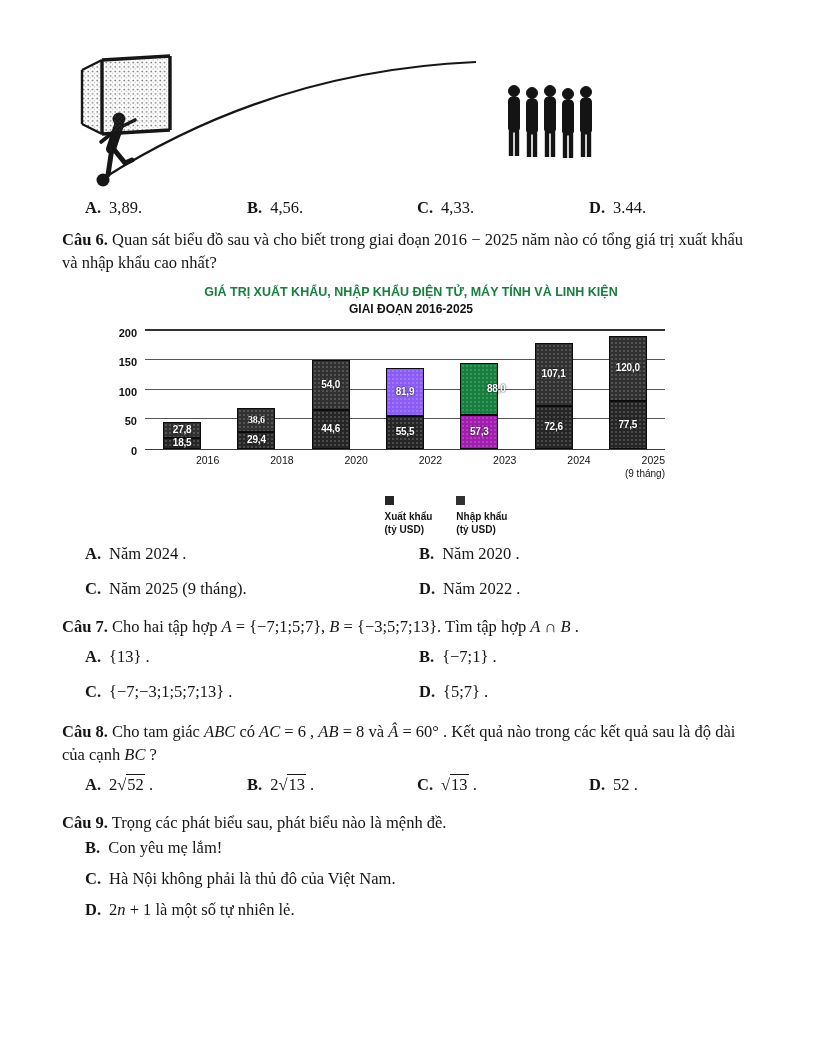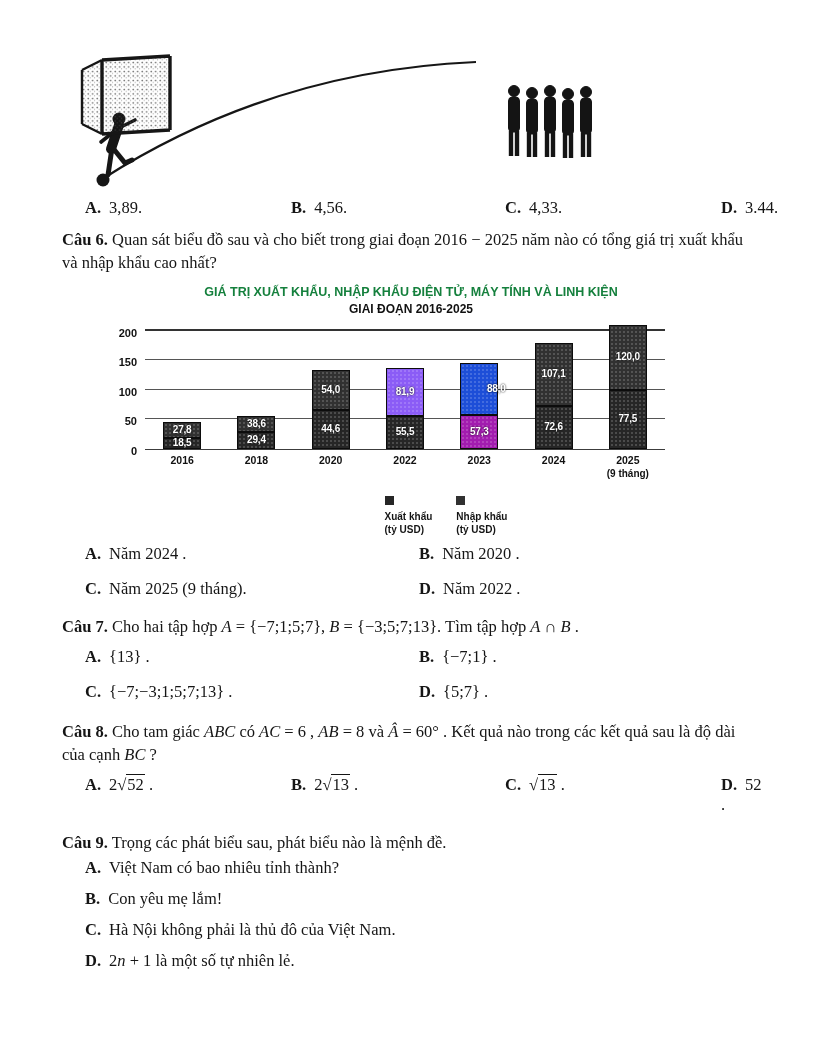--- a/index.html
+++ b/index.html
@@ -7,21 +7,21 @@
         padding:52px 56px 0 62px;font-family:"Liberation Serif",serif;color:#151515;
         position:relative;overflow:hidden;}
   
   .illus{height:142px;position:relative;margin-left:16px;}
   .illus svg{position:absolute;left:0;top:0;}
   
   .q{font-size:16.5px;line-height:1.42;margin:10px 0 4px 0;}
   .qlab{font-weight:bold;}
   .lt{font-weight:bold;margin-right:8px;}
   .optrow4{display:grid;grid-template-columns:162px 170px 172px 1fr;
-           margin:4px 0 0 23px;font-size:16.5px;gap:44px;}
+           margin:4px 0 0 23px;font-size:16.5px;}
   .optrow2{display:grid;grid-template-columns:334px 1fr;row-gap:15px;
            margin:8px 0 0 23px;font-size:16.5px;}
   .optlist{margin:4px 0 0 23px;font-size:16.5px;}
   .optlist .opt{margin-bottom:11px;}
   .rd{border-top:1.5px solid #151515;padding:0 1px;}
   
   .chart{width:620px;margin:10px auto 0 auto;font-family:"Liberation Sans",sans-serif;}
   .chart-title{text-align:center;font-weight:bold;font-size:12.5px;color:#15803d;}
   .chart-subtitle{text-align:center;font-weight:bold;font-size:12px;color:#111;margin-top:3px;}
   .chart-body{position:relative;height:118px;margin-top:16px;}
@@ -35,21 +35,21 @@
   .col{flex:1;display:flex;align-items:flex-end;justify-content:center;}
   .bar{width:38px;display:flex;flex-direction:column-reverse;}
   .seg{position:relative;display:flex;align-items:center;justify-content:center;
        border:1px solid #0c0c0c;box-sizing:border-box;}
   .seg::after{content:"";position:absolute;inset:0;
        background-image:radial-gradient(rgba(255,255,255,.17) 1px, transparent 1.5px);
        background-size:4px 4px;}
   .seg-label{position:relative;z-index:2;color:#fff;font-size:10px;font-weight:bold;
        line-height:1;text-shadow:0 0 2px #000;letter-spacing:-0.2px;}
   .xaxis{margin-left:44px;width:520px;display:flex;margin-top:4px;}
-  .xcol{flex:1;text-align:center;font-size:10.5px;font-weight:bold;color:#111;line-height:1.3;}
+  .xcol{flex:1;text-align:right;font-size:10.5px;font-weight:normal;color:#111;line-height:1.3;}
   .xnote{font-size:10px;}
   .legend{display:flex;justify-content:center;gap:24px;margin:14px 0 0 70px;}
   .leg-item{display:flex;gap:5px;flex-direction:column;}
   .leg-sq{width:9px;height:9px;margin-top:2px;}
   .leg-name{font-size:10px;font-weight:bold;line-height:1.3;}
   .leg-unit{font-size:10px;font-weight:bold;line-height:1.3;}
 </style>
 </head>
 <body>
 
@@ -140,68 +140,68 @@
                 <div class="seg" style="height: 16.402px; background: rgb(49, 49, 49);">
                   <div class="seg-label">27,8</div>
                 </div>
               </div>
             </div>
             <div class="col">
               <div class="bar">
                 <div class="seg" style="height: 17.346px; background: rgb(38, 38, 38);">
                   <div class="seg-label">29,4</div>
                 </div>
-                <div class="seg" style="height: 16px; background: rgb(49, 49, 49);">
+                <div class="seg" style="height: 24px; background: rgb(49, 49, 49); font-family: Liberation Serif, serif;">
                   <div class="seg-label">38,6</div>
                 </div>
               </div>
             </div>
             <div class="col">
               <div class="bar">
                 <div class="seg" style="height: 39px; background: rgb(38, 38, 38);">
                   <div class="seg-label">44,6</div>
                 </div>
-                <div class="seg" style="height: 40px; background: rgb(49, 49, 49);">
+                <div class="seg" style="height: 50px; background: rgb(49, 49, 49);">
                   <div class="seg-label">54,0</div>
                 </div>
               </div>
             </div>
             <div class="col">
               <div class="bar">
                 <div class="seg" style="height: 32.745px; background: rgb(38, 38, 38);">
                   <div class="seg-label">55,5</div>
                 </div>
                 <div class="seg" style="height: 48.321px; background: #8b5cf6;">
                   <div class="seg-label">81,9</div>
                 </div>
               </div>
             </div>
             <div class="col">
               <div class="bar">
                 <div class="seg" style="height: 33.807px; background: #a21caf;">
                   <div class="seg-label">57,3</div>
                 </div>
-                <div class="seg" style="height: 51.92px; background: #1d4ed8; padding-left: 34px;">
+                <div class="seg" style="height: 51.92px; background: #15803d; padding-left: 34px;">
                   <div class="seg-label">88,0</div>
                 </div>
               </div>
             </div>
             <div class="col">
               <div class="bar">
                 <div class="seg" style="height: 42.834px; background: rgb(38, 38, 38);">
                   <div class="seg-label">72,6</div>
                 </div>
                 <div class="seg" style="height: 63.189px; background: rgb(49, 49, 49);">
                   <div class="seg-label">107,1</div>
                 </div>
               </div>
             </div>
             <div class="col">
               <div class="bar">
-                <div class="seg" style="height: 59px; background: rgb(38, 38, 38);">
+                <div class="seg" style="height: 48px; background: rgb(38, 38, 38);">
                   <div class="seg-label">77,5</div>
                 </div>
                 <div class="seg" style="height: 64.9px; background: rgb(49, 49, 49);">
                   <div class="seg-label">120,0</div>
                 </div>
               </div>
             </div>
           </div>
         </div>
     <div class="ylab" style="bottom: -7px;">0</div>
@@ -270,19 +270,18 @@
   <p class="q" style="margin-top:18px;"><span class="qlab">Câu 8.</span> <span>Cho tam giác <i>ABC</i> có <i>AC</i> = 6 , <i>AB</i> = 8 và <i>Â</i> = 60° . Kết quả nào trong các kết quả sau là độ dài của cạnh <i>BC</i> ?</span></p>
   <div class="optrow4" style="margin-top:8px;">
     <div class="opt"><span class="lt">A.</span><span>2√<span class="rd">52</span> .</span></div>
     <div class="opt"><span class="lt">B.</span><span>2√<span class="rd">13</span> .</span></div>
     <div class="opt"><span class="lt">C.</span><span>√<span class="rd">13</span> .</span></div>
     <div class="opt"><span class="lt">D.</span><span>52 .</span></div>
   </div>
 
   <p class="q" style="margin-top:16px;"><span class="qlab">Câu 9.</span> <span>Trọng các phát biểu sau, phát biểu nào là mệnh đề.</span></p>
   <div class="optlist">
-    <div class="opt"><span class="lt">A.</span><span>Việt Nam có bao nhiêu tỉnh thành?</span></div>
     <div class="opt"><span class="lt">B.</span><span>Con yêu mẹ lắm!</span></div>
     <div class="opt"><span class="lt">C.</span><span>Hà Nội không phải là thủ đô của Việt Nam.</span></div>
     <div class="opt"><span class="lt">D.</span><span>2<i>n</i> + 1 là một số tự nhiên lẻ.</span></div>
   </div>
 
 </div>
 
 </body></html>

